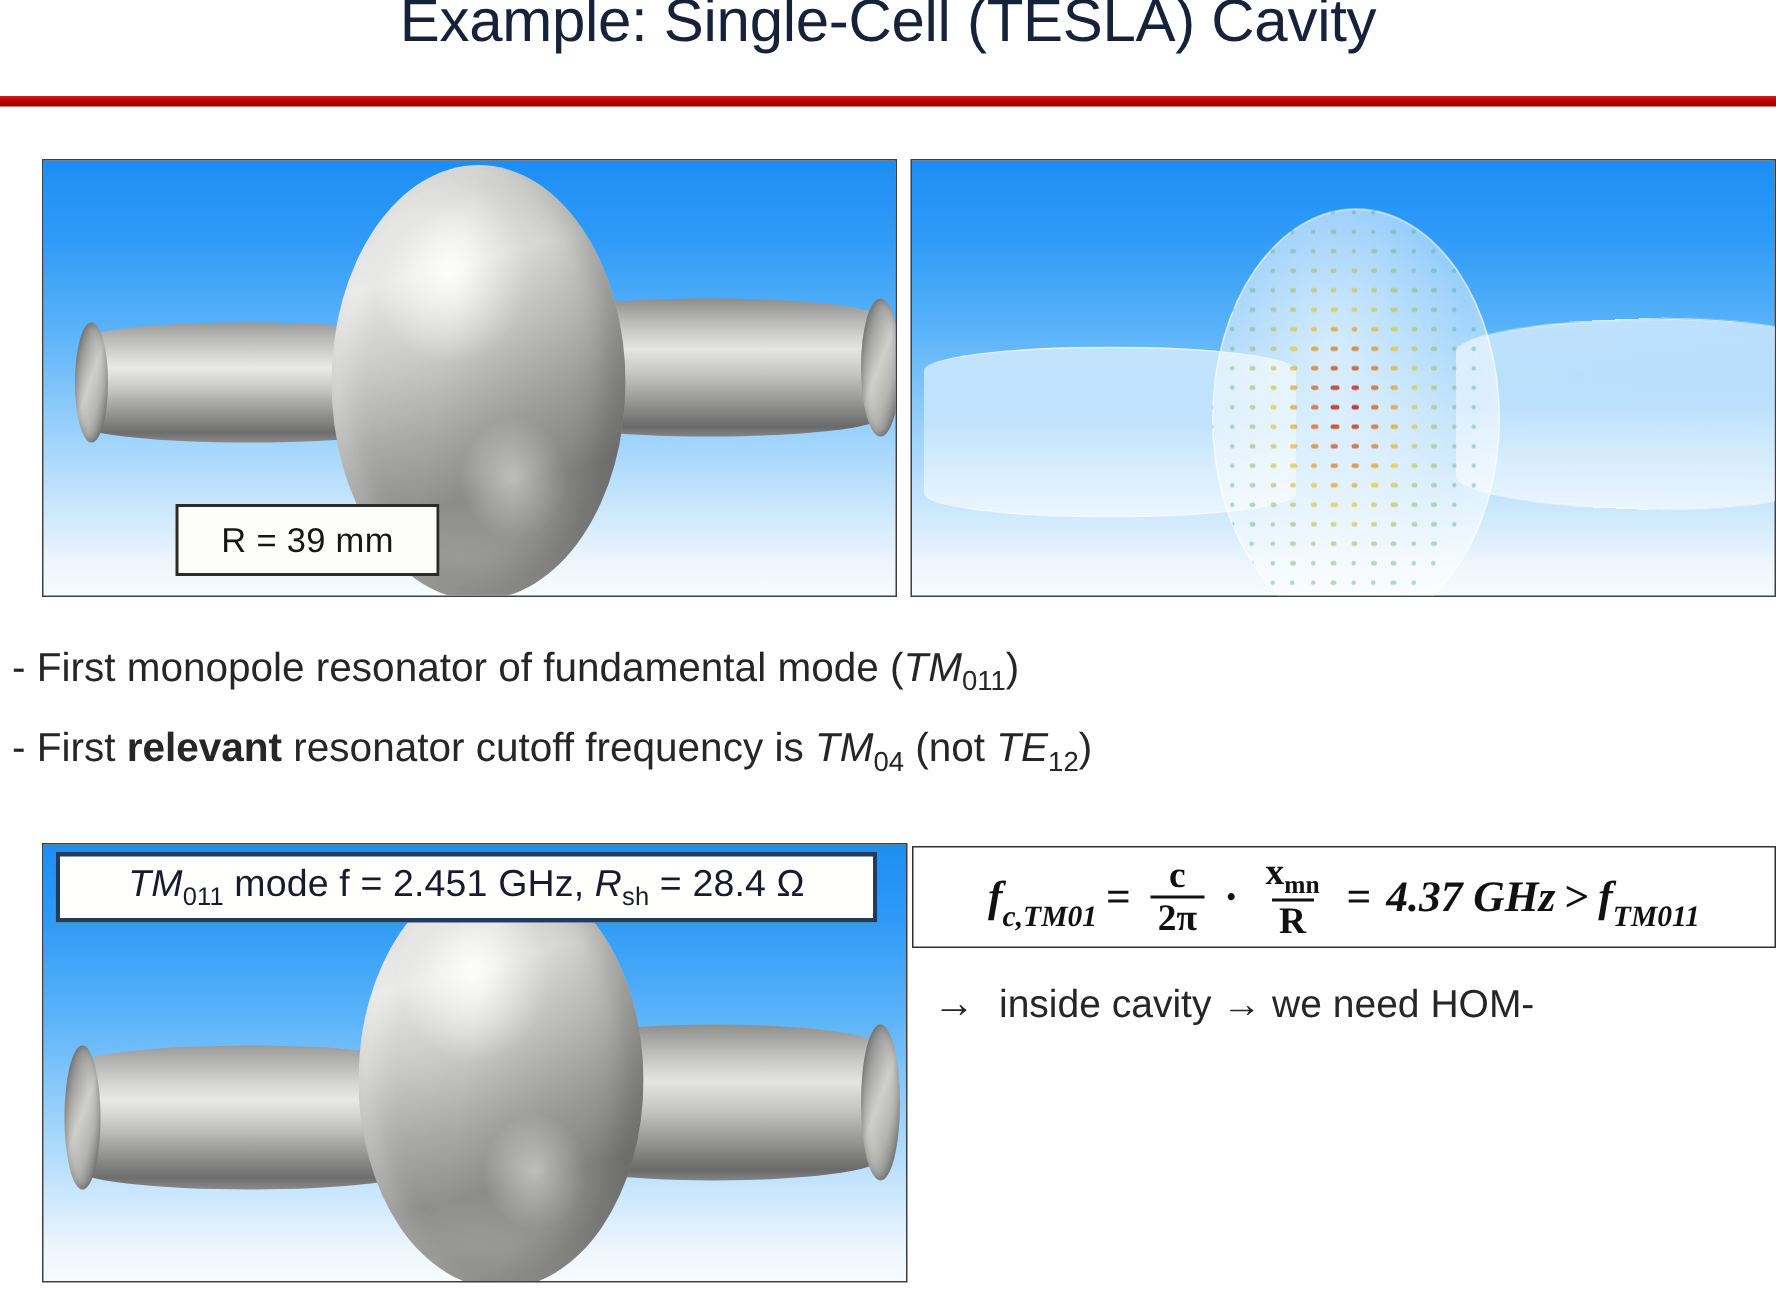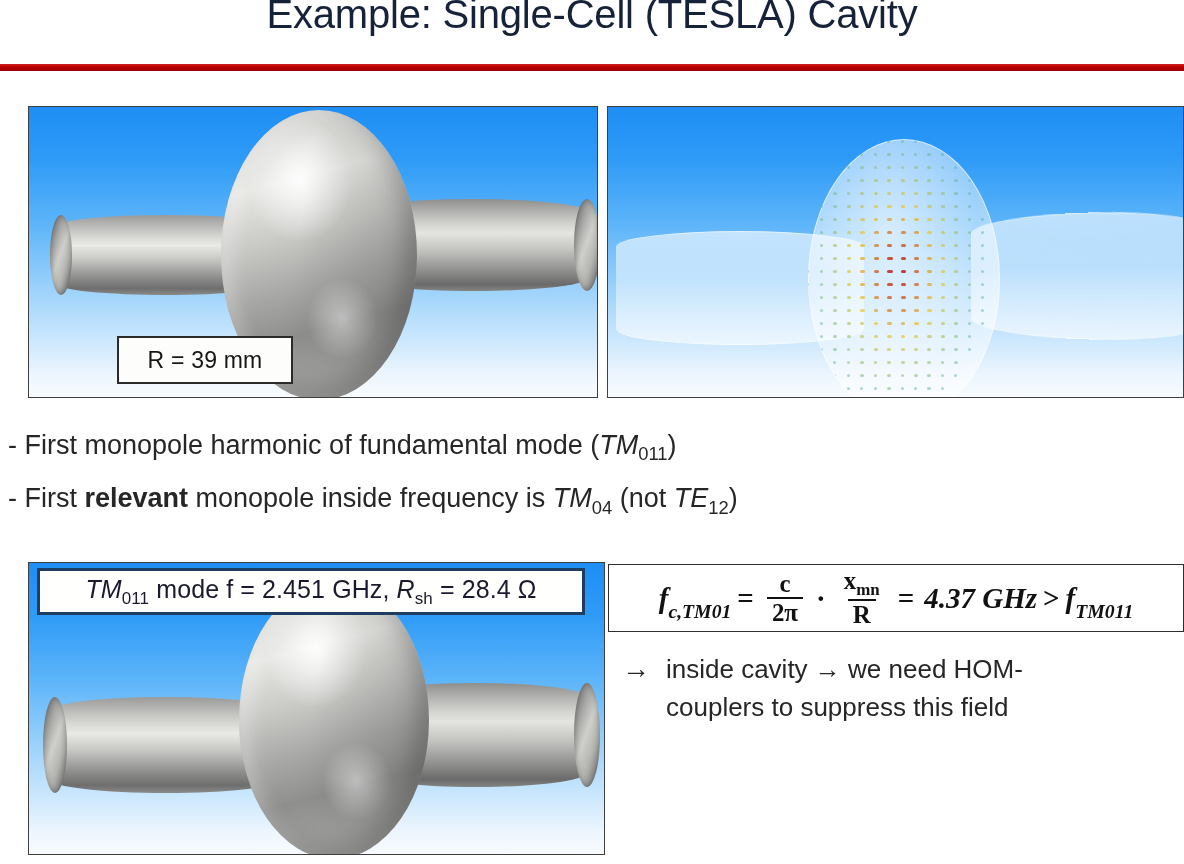--- a/index.html
+++ b/index.html
@@ -509,24 +509,24 @@
           <div class="dot" style="left: 125.433px; top: 252px; background: rgb(96, 180, 148); width: 3.3px; opacity: 0.5;"></div>
           <div class="dot" style="left: 138.9px; top: 252px; background: rgb(77, 177, 162); width: 3.1px; opacity: 0.46;"></div>
         </div>
     </div>
   </div>
 
 </div>
 
 <div class="bullets">
   <div class="bullet-line">
-    <span>- </span><span>First monopole harmonic of fundamental mode (</span><span class="ital">TM</span><sub>011</sub><span>)</span>
+    <span>- </span><span>First monopole resonator of fundamental mode (</span><span class="ital">TM</span><sub>011</sub><span>)</span>
   </div>
   <div class="bullet-line">
-    <span>- </span><span>First </span><b>relevant</b><span> monopole inside frequency is </span><span class="ital">TM</span><sub>04</sub><span> (not </span><span class="ital">TE</span><sub>12</sub><span>)</span>
+    <span>- </span><span>First </span><b>relevant</b><span> resonator cutoff frequency is </span><span class="ital">TM</span><sub>04</sub><span> (not </span><span class="ital">TE</span><sub>12</sub><span>)</span>
   </div>
 </div>
 
 <div class="panel" id="panel-bl">
   <div class="cavity">
     <div class="pipe pipe-left"></div>
     <div class="pipe-cap" style="left:14px;top:134px;width:24px;height:96px;"></div>
     <div class="pipe pipe-right"></div>
     <div class="pipe-cap" style="left:545px;top:120px;width:26px;height:104px;"></div>
     <div class="cell"></div>
@@ -557,14 +557,13 @@
   <span class="op bu">=</span>
   <span class="bi" style="margin-left:4px">4.37 GHz</span>
   <span class="op bu">&gt;</span>
   <span class="bi">f</span>
     <sub class="bi">TM011</sub>
 </div>
 
 <div id="conclusion">
   <span class="arrow-lead">→</span>
   <span class="ctext">inside cavity → we need HOM-</span>
-  <span class="ctext">couplers to suppress this field</span>
 </div>
 
 </body></html>

